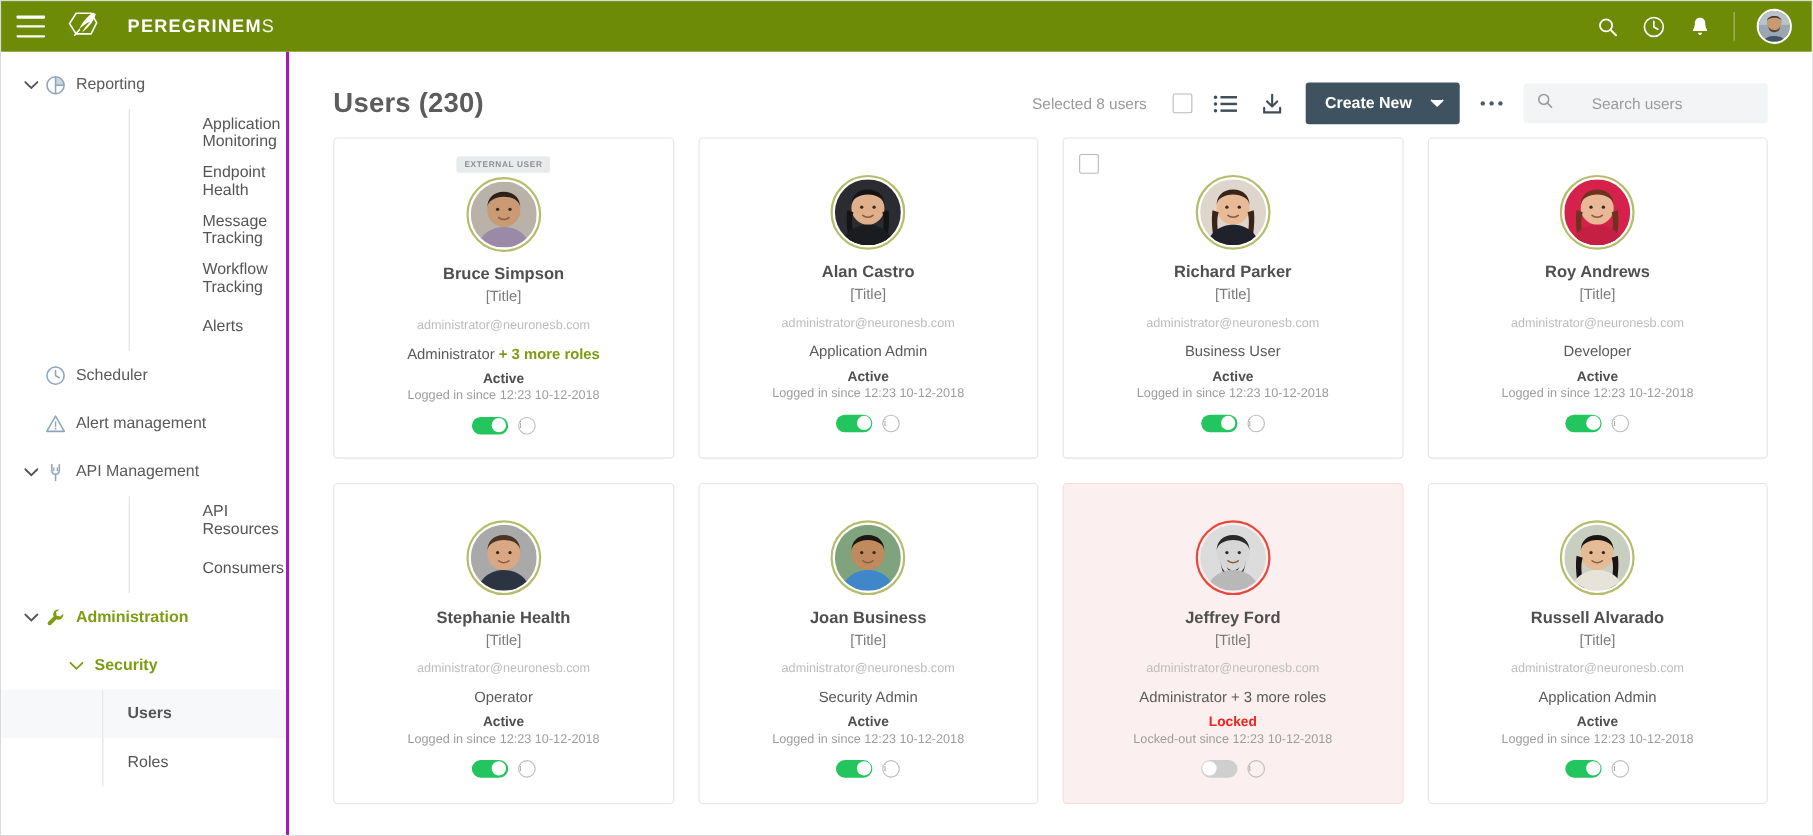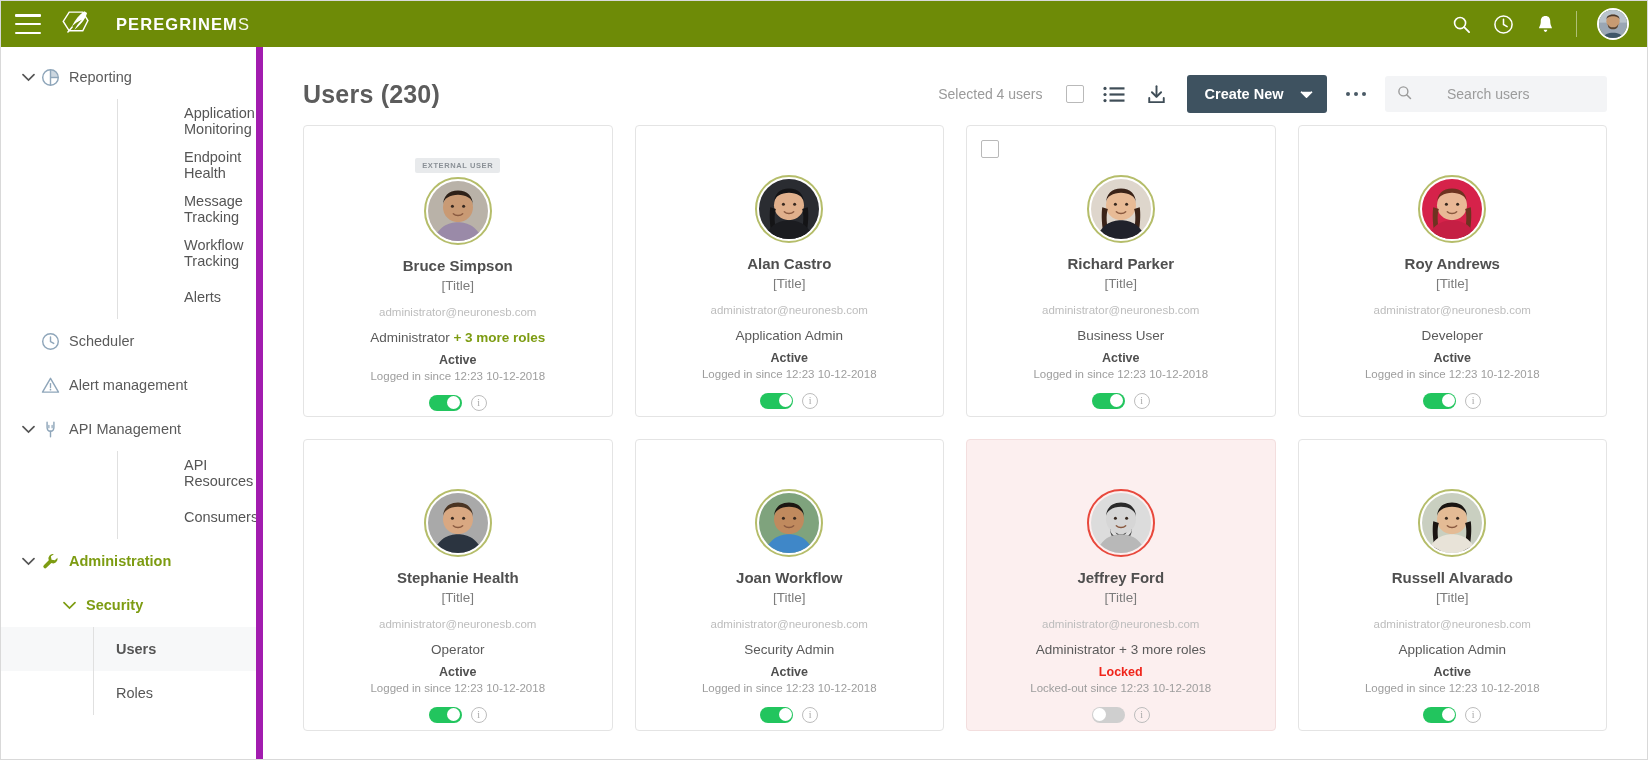--- a/index.html
+++ b/index.html
@@ -40,21 +40,21 @@
     width: 32px; height: 32px; border-radius: 50%; overflow: hidden;
     border: 2px solid #ffffff; cursor: pointer; flex: 0 0 32px;
   }
 
   
   .body { flex: 1; display: flex; min-height: 0; }
 
   
   .sidebar {
     width: 262px; flex: 0 0 262px;
-    border-right: 7px solid #a21caf;
+    border-right: 3px solid #a21caf;
     background: #fff; overflow: hidden;
     padding-top: 8px;
   }
   .nav-group { }
   .nav-row {
     display: flex; align-items: center;
     height: 44px; padding-left: 18px; cursor: pointer;
     font-size: 14.5px; color: #5a5a5a;
   }
   .nav-row .chev { width: 18px; flex: 0 0 18px; display: flex; align-items: center;
@@ -113,23 +113,23 @@
   }
   .search-box input::placeholder { color: #9b9b9b; }
 
   
   .cards {
     display: grid; grid-template-columns: repeat(4, 1fr); gap: 22px;
     padding-bottom: 10px;
   }
   .card {
     position: relative; border: 1px solid #e4e4e4; border-radius: 4px;
-    background: #fff; height: 292px; padding: 32px 10px 0;
+    background: #fff; height: 292px; padding: 16px 10px 0;
     display: flex; flex-direction: column; align-items: center;
-    text-align: center; cursor: pointer;
+    text-align: left; cursor: pointer;
   }
   .card.locked { background: #fcefef; border-color: #f3dede; }
   .card-check {
     position: absolute; left: 14px; top: 14px;
     width: 18px; height: 18px; border: 1.6px solid #b9b9b9;
     border-radius: 2px; background: #fff; cursor: pointer;
   }
   .ext-badge {
     background: #e8eaec; color: #8a9096; font-size: 7.5px; letter-spacing: .6px;
     padding: 3px 7px; border-radius: 2px; margin-bottom: 4px; font-weight: 700;
@@ -344,21 +344,21 @@
               </div>
           </div>
         </div>
       </div>
     </div>
 
     <div class="main">
       <div class="main-head">
         <div class="page-title">Users (230)</div>
         <div class="toolbar">
-          <span class="selected-text">Selected 4 users</span>
+          <span class="selected-text">Selected 8 users</span>
           <span class="tb-check"></span>
           <span class="tb-icon">
             <svg width="22" height="17" viewBox="0 0 22 17">
                 <circle cx="2" cy="2.4" r="1.6" fill="#3f4d57"></circle>
                 <circle cx="2" cy="8.5" r="1.6" fill="#3f4d57"></circle>
                 <circle cx="2" cy="14.6" r="1.6" fill="#3f4d57"></circle>
                 <rect x="6.5" y="1.3" width="15" height="2.2" fill="#3f4d57"></rect>
                 <rect x="6.5" y="7.4" width="15" height="2.2" fill="#3f4d57"></rect>
                 <rect x="6.5" y="13.5" width="15" height="2.2" fill="#3f4d57"></rect>
               </svg>
@@ -557,21 +557,21 @@
     <rect width="64" height="64" fill="#7fa37d"></rect>
     <circle cx="32" cy="28" r="16" fill="#c08a5e"></circle>
     <path d="M16 26 C16 11 48 11 48 26 C48 16 42 10 32 10 C22 10 16 16 16 26 Z" fill="#1d1712"></path>
 
     <circle cx="26" cy="27" r="1.6" fill="#36281f"></circle>
                   <circle cx="38" cy="27" r="1.6" fill="#36281f"></circle>
     <path d="M27 35 C29.5 37.5 34.5 37.5 37 35" fill="none" stroke="#8a5a40" stroke-width="1.5" stroke-linecap="round"></path>
     <path d="M6 64 C10 49 22 44 32 44 C42 44 54 49 58 64 Z" fill="#3f87c8"></path>
   </svg></span>
             </span>
-    <div class="u-name">Joan Workflow</div>
+    <div class="u-name">Joan Business</div>
     <div class="u-title">[Title]</div>
     <div class="u-mail">administrator@neuronesb.com</div>
     <div class="u-roles">
       <span>Security Admin</span>
     </div>
     <div class="u-status">Active</div>
     <div class="u-since">Logged in since 12:23 10-12-2018</div>
     <div class="ctrl">
       <span class="toggle">
                 <i></i>

